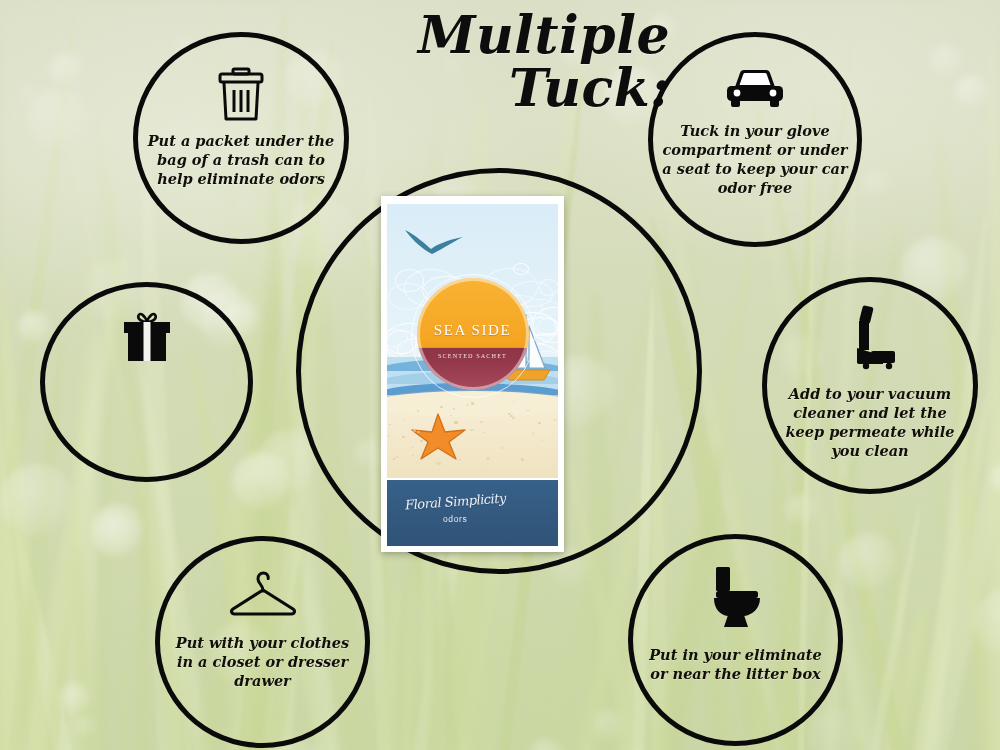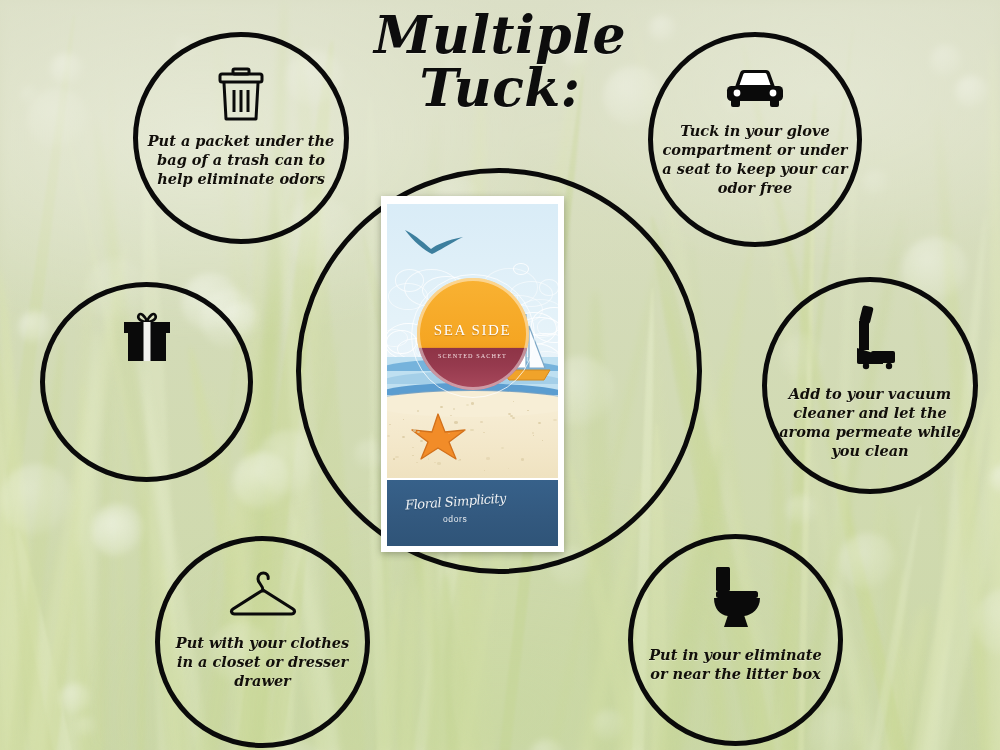--- a/index.html
+++ b/index.html
@@ -36,21 +36,21 @@
     filter:blur(3px);
   }
   .bg-veil{
     position:absolute;inset:0;
     background:linear-gradient(180deg,rgba(226,229,206,.55),rgba(214,224,186,.30) 40%,rgba(206,220,170,.34));
   }
 
   
   .title{
     position:absolute;left:330px;top:8px;width:340px;
-    text-align:center;color:#0d0d0d;
+    text-align:right;color:#0d0d0d;
     font-family:"DejaVu Serif",serif;
     font-style:italic;font-weight:700;
     font-size:52px;line-height:1.02;
     letter-spacing:.5px;
     text-shadow:0 1px 0 rgba(255,255,255,.35);
   }
   .title .l2{display:block;}
 
   
   .bubble{
@@ -374,21 +374,21 @@
     <div class="icon">
       <svg width="62" height="66" viewBox="0 0 62 66">
         <rect x="22" y="2" width="11" height="17" rx="2.5" fill="#0a0a0a" transform="rotate(14 27 10)"></rect>
         <rect x="20" y="17" width="10" height="29" fill="#0a0a0a"></rect>
         <path d="M18 44 L44 52 L44 60 L20 60 C18.5 60 18 59 18 58 Z" fill="#0a0a0a"></path>
         <rect x="32" y="47" width="24" height="12" rx="2" fill="#0a0a0a"></rect>
         <circle cx="27" cy="62" r="3.2" fill="#0a0a0a"></circle>
         <circle cx="50" cy="62" r="3.2" fill="#0a0a0a"></circle>
       </svg>
     </div>
-    <div class="cap" style="margin-top:14px;width:196px;">Add to your vacuum cleaner and let the aroma permeate while you clean</div>
+    <div class="cap" style="margin-top:14px;width:196px;">Add to your vacuum cleaner and let the keep permeate while you clean</div>
   </div>
 
   <div class="bubble" id="b-hang">
     <div class="icon">
       <svg width="74" height="50" viewBox="0 0 74 50">
         <path d="M37 22 C37 15 32 15 32 10 C32 6.2 34.4 4 37.4 4 C40.4 4 42.6 6.4 42.2 9.6" fill="none" stroke="#0a0a0a" stroke-width="3" stroke-linecap="round"></path>
         <path d="M37 21 L7 40 C4.5 41.6 5.4 45 8.6 45 H65.4 C68.6 45 69.5 41.6 67 40 L37 21 Z" fill="none" stroke="#0a0a0a" stroke-width="3.2" stroke-linejoin="round"></path>
       </svg>
     </div>
     <div class="cap" style="margin-top:14px;width:186px;">Put with your clothes in a closet or dresser drawer</div>

